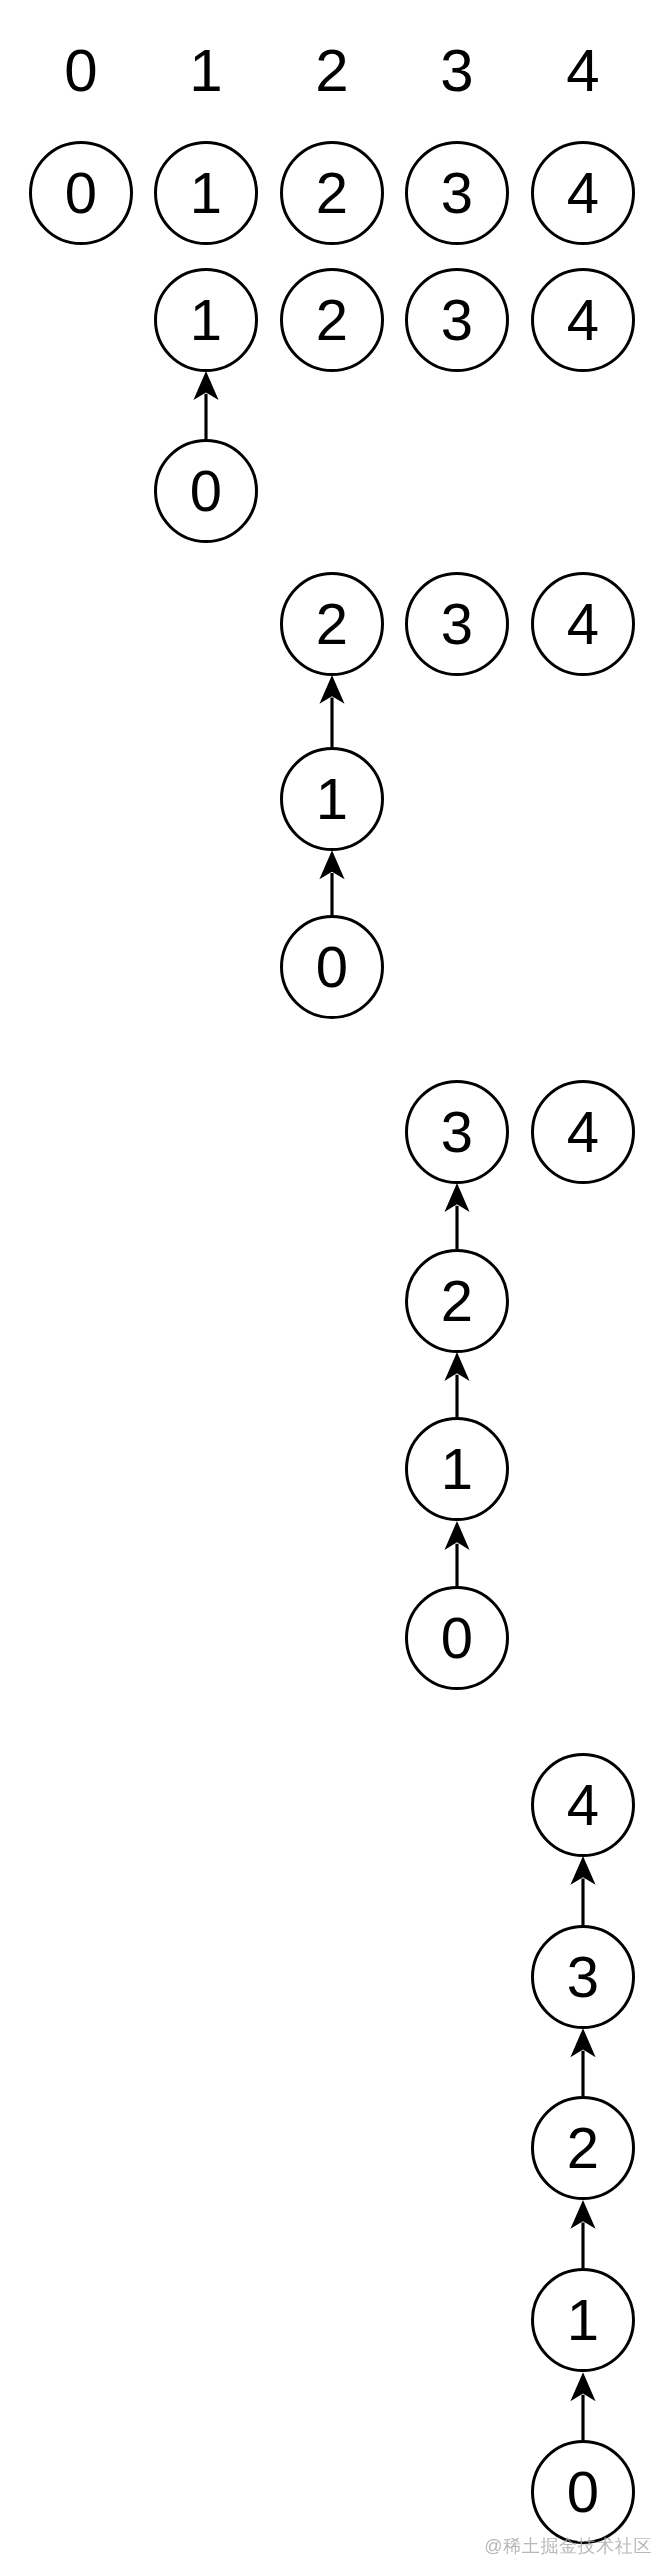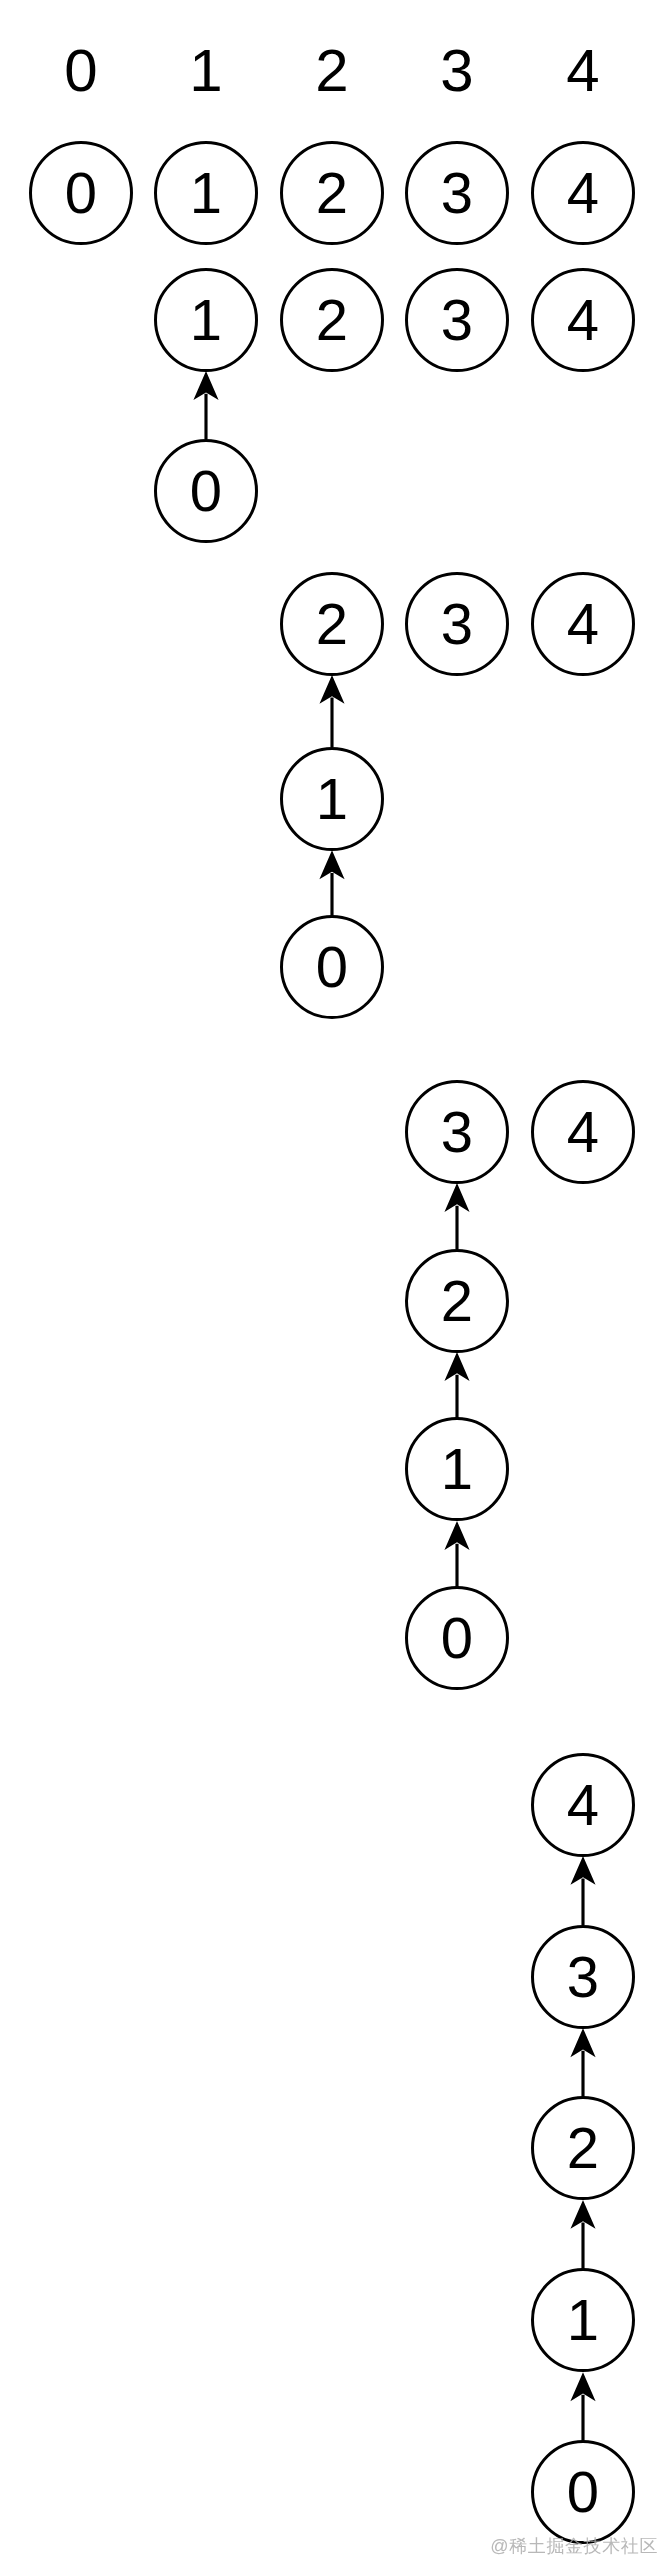--- a/index.html
+++ b/index.html
@@ -36,21 +36,21 @@
     color: #000;
     user-select: none;
   }
   .arrow {
     position: absolute;
     transform: translateX(-50%);
   }
   .watermark {
     position: absolute;
     top: 2536px;
-    right: 10px;
+    right: 16px;
     font-size: 18px;
     line-height: 1.2;
     color: rgba(171, 171, 171, 0.85);
     letter-spacing: 0.6px;
     user-select: none;
   }
 </style>
 </head>
 <body>
 

